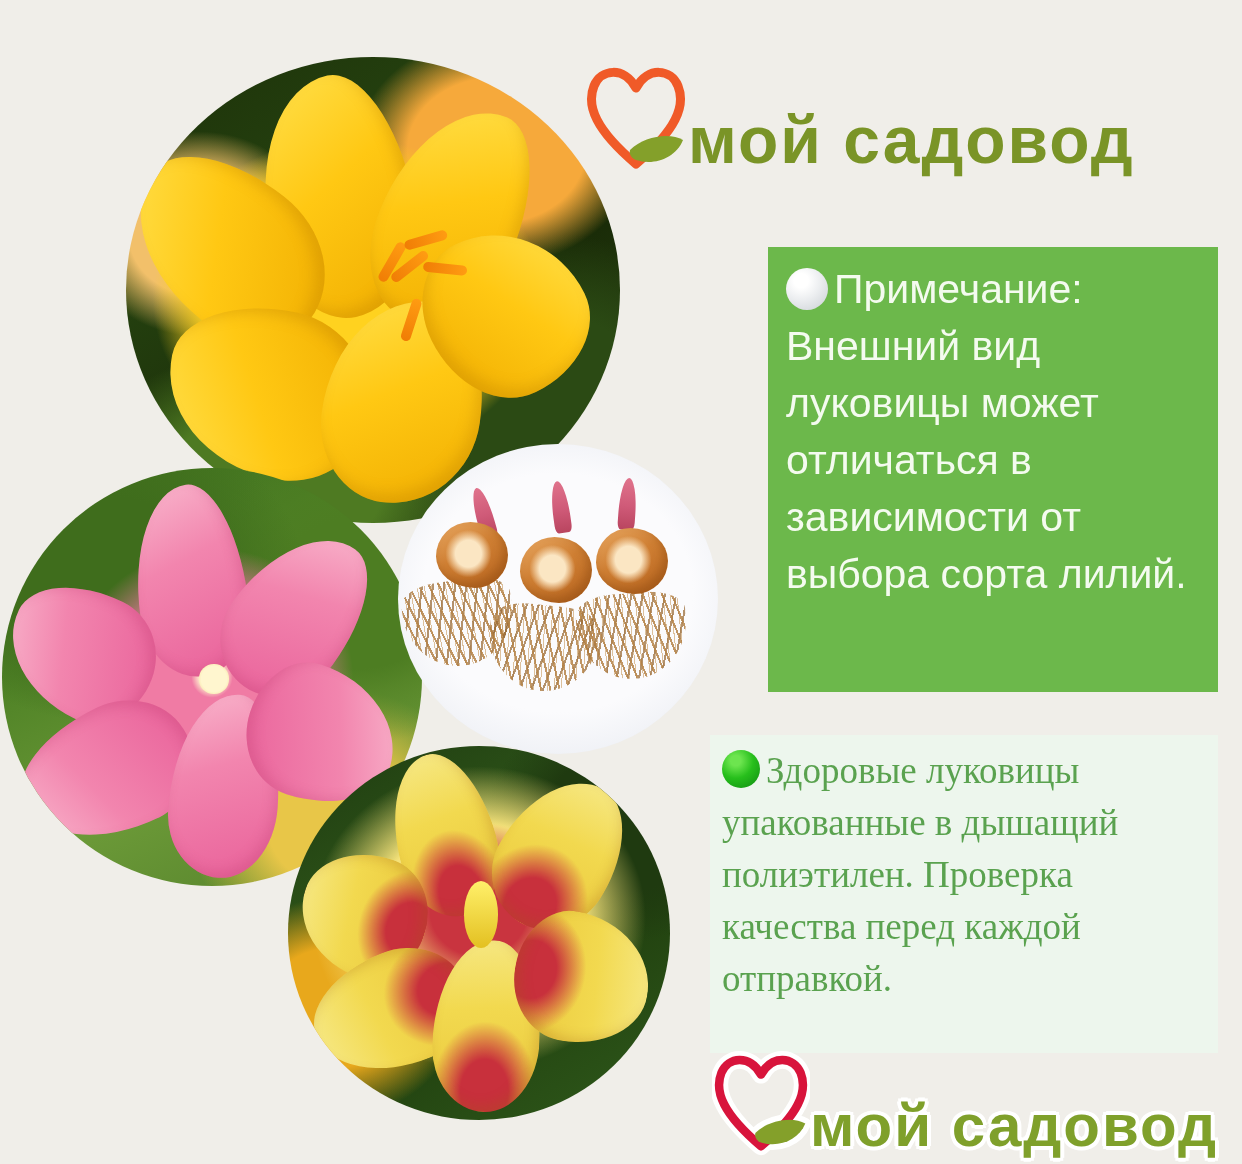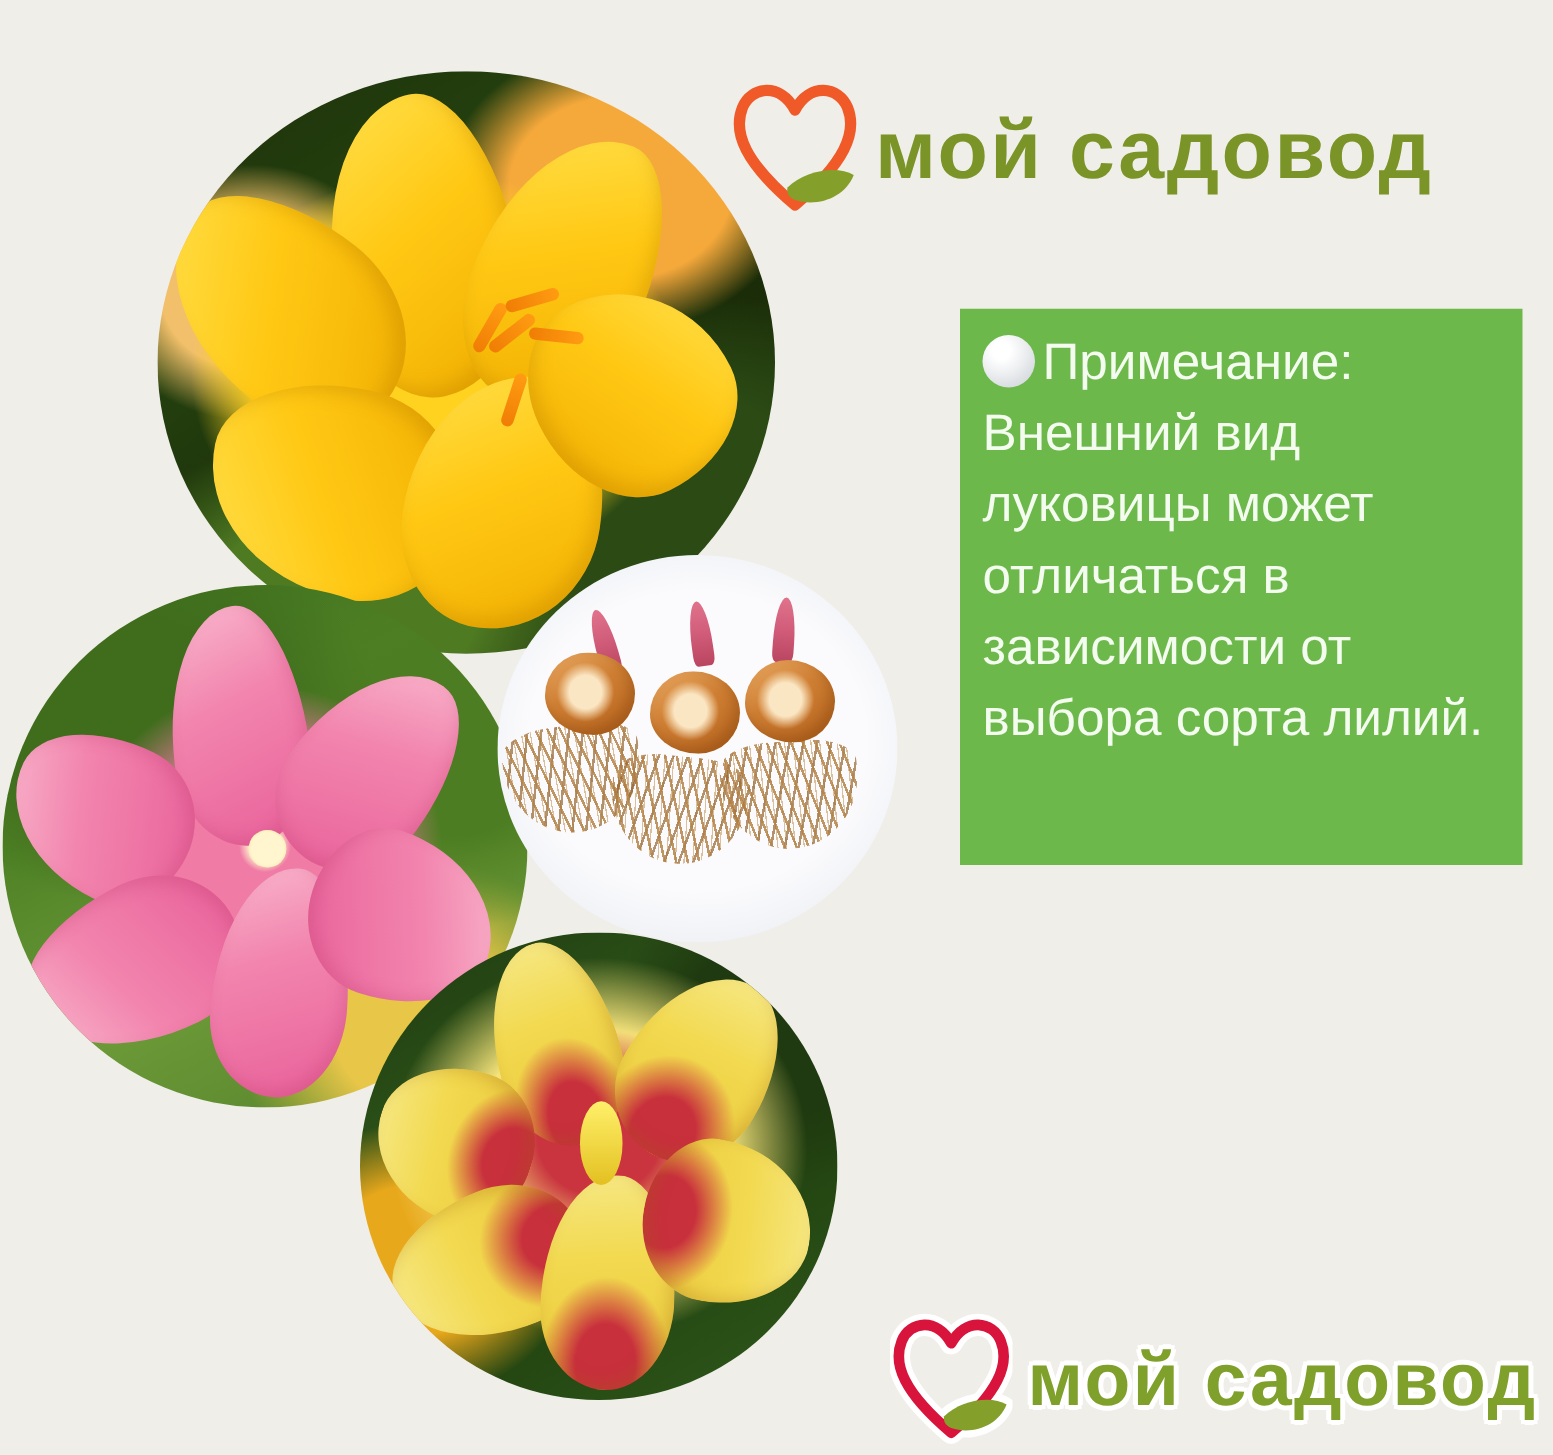--- a/index.html
+++ b/index.html
@@ -139,22 +139,22 @@
       radial-gradient(ellipse 70% 58% at 50% 88%, #c8303c 0 32%, rgba(200,48,60,0) 70%),
       linear-gradient(175deg, #f6e884 0%, #f2d94f 40%, #eac63a 100%);
     border-radius: 55% 45% 50% 50% / 62% 58% 42% 38%;
     box-shadow: inset -4px -6px 12px rgba(160,90,20,.25);
   }
 
   
   .logo {
     position: absolute;
     display: flex;
-    align-items: center;
-    gap: 12px;
+    align-items: flex-end;
+    gap: 0;
   }
   #logo-top { left: 584px; top: 58px; }
   #logo-bottom { left: 712px; top: 1046px; }
 
   .logo-mark { position: relative; flex: 0 0 auto; }
   .logo-word {
     font-family: "Liberation Sans", "DejaVu Sans", sans-serif;
     color: #7a9427;
     font-weight: 700;
     letter-spacing: 2px;
@@ -285,20 +285,25 @@
     <span class="logo-word">мой садовод</span>
   </div>
 
   <div id="note-box">
     <div class="body">
       <span class="bullet bullet-white"></span><span>Примечание:</span>
       <span>Внешний вид луковицы может отличаться в зависимости от выбора сорта лилий.</span>
     </div>
   </div>
 
+  <div id="quality-box">
+    <div class="body">
+      <span class="bullet bullet-green"></span><span>Здоровые луковицы упакованные в дышащий полиэтилен. Проверка качества перед каждой отправкой.</span>
+    </div>
+  </div>
 
   <div class="logo" id="logo-bottom">
     <span class="logo-mark">
       <svg width="98" height="110" viewBox="0 0 104 116" aria-hidden="true">
         <path d="M52 106 C 12 72, 2 48, 10 28 C 17 11, 40 8, 52 30 C 64 8, 87 11, 94 28 C 102 48, 92 72, 52 106 Z" fill="none" stroke="#ffffff" stroke-width="19" stroke-linecap="round" stroke-linejoin="round"></path>
         <path d="M46 92 C 60 78, 86 74, 99 82 C 92 100, 70 108, 52 102 C 47 100, 45 96, 46 92 Z" fill="#ffffff" stroke="#ffffff" stroke-width="12" stroke-linejoin="round"></path>
         <path d="M52 106 C 12 72, 2 48, 10 28 C 17 11, 40 8, 52 30 C 64 8, 87 11, 94 28 C 102 48, 92 72, 52 106 Z" fill="none" stroke="#d8143c" stroke-width="9" stroke-linecap="round" stroke-linejoin="round"></path>
         <path d="M46 92 C 60 78, 86 74, 99 82 C 92 100, 70 108, 52 102 C 47 100, 45 96, 46 92 Z" fill="#84a02a"></path>
       </svg>
     </span>

